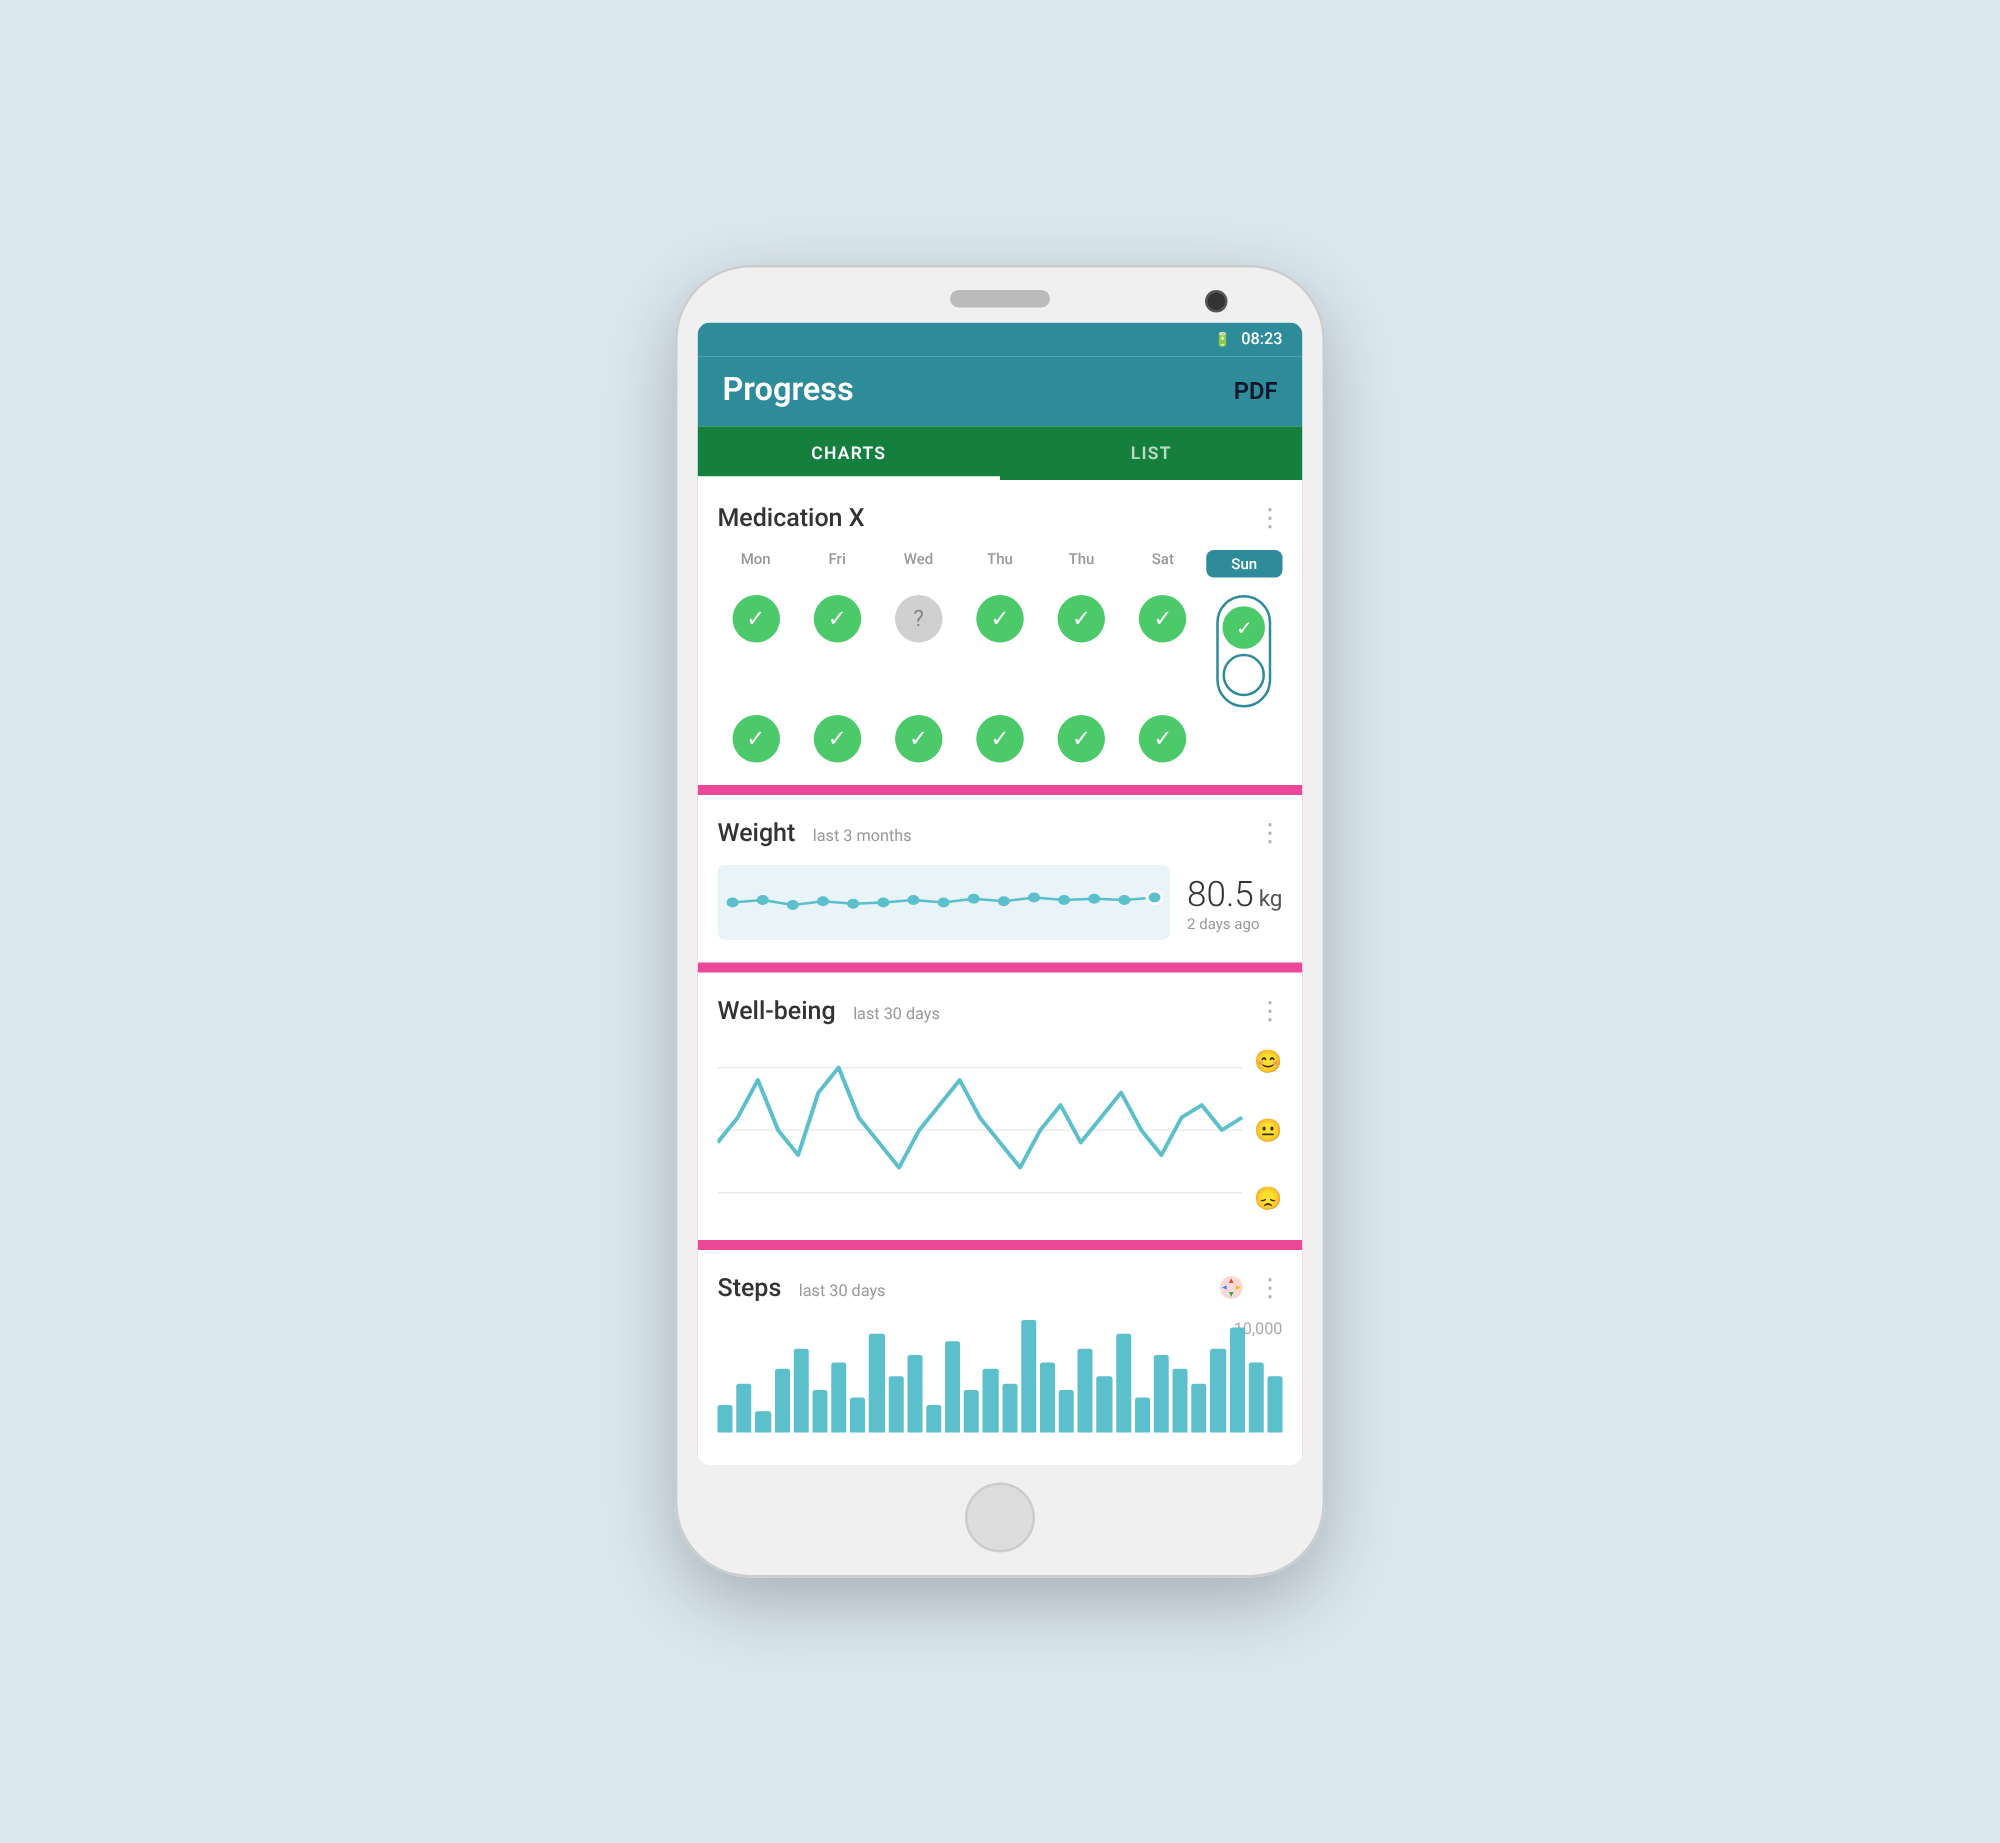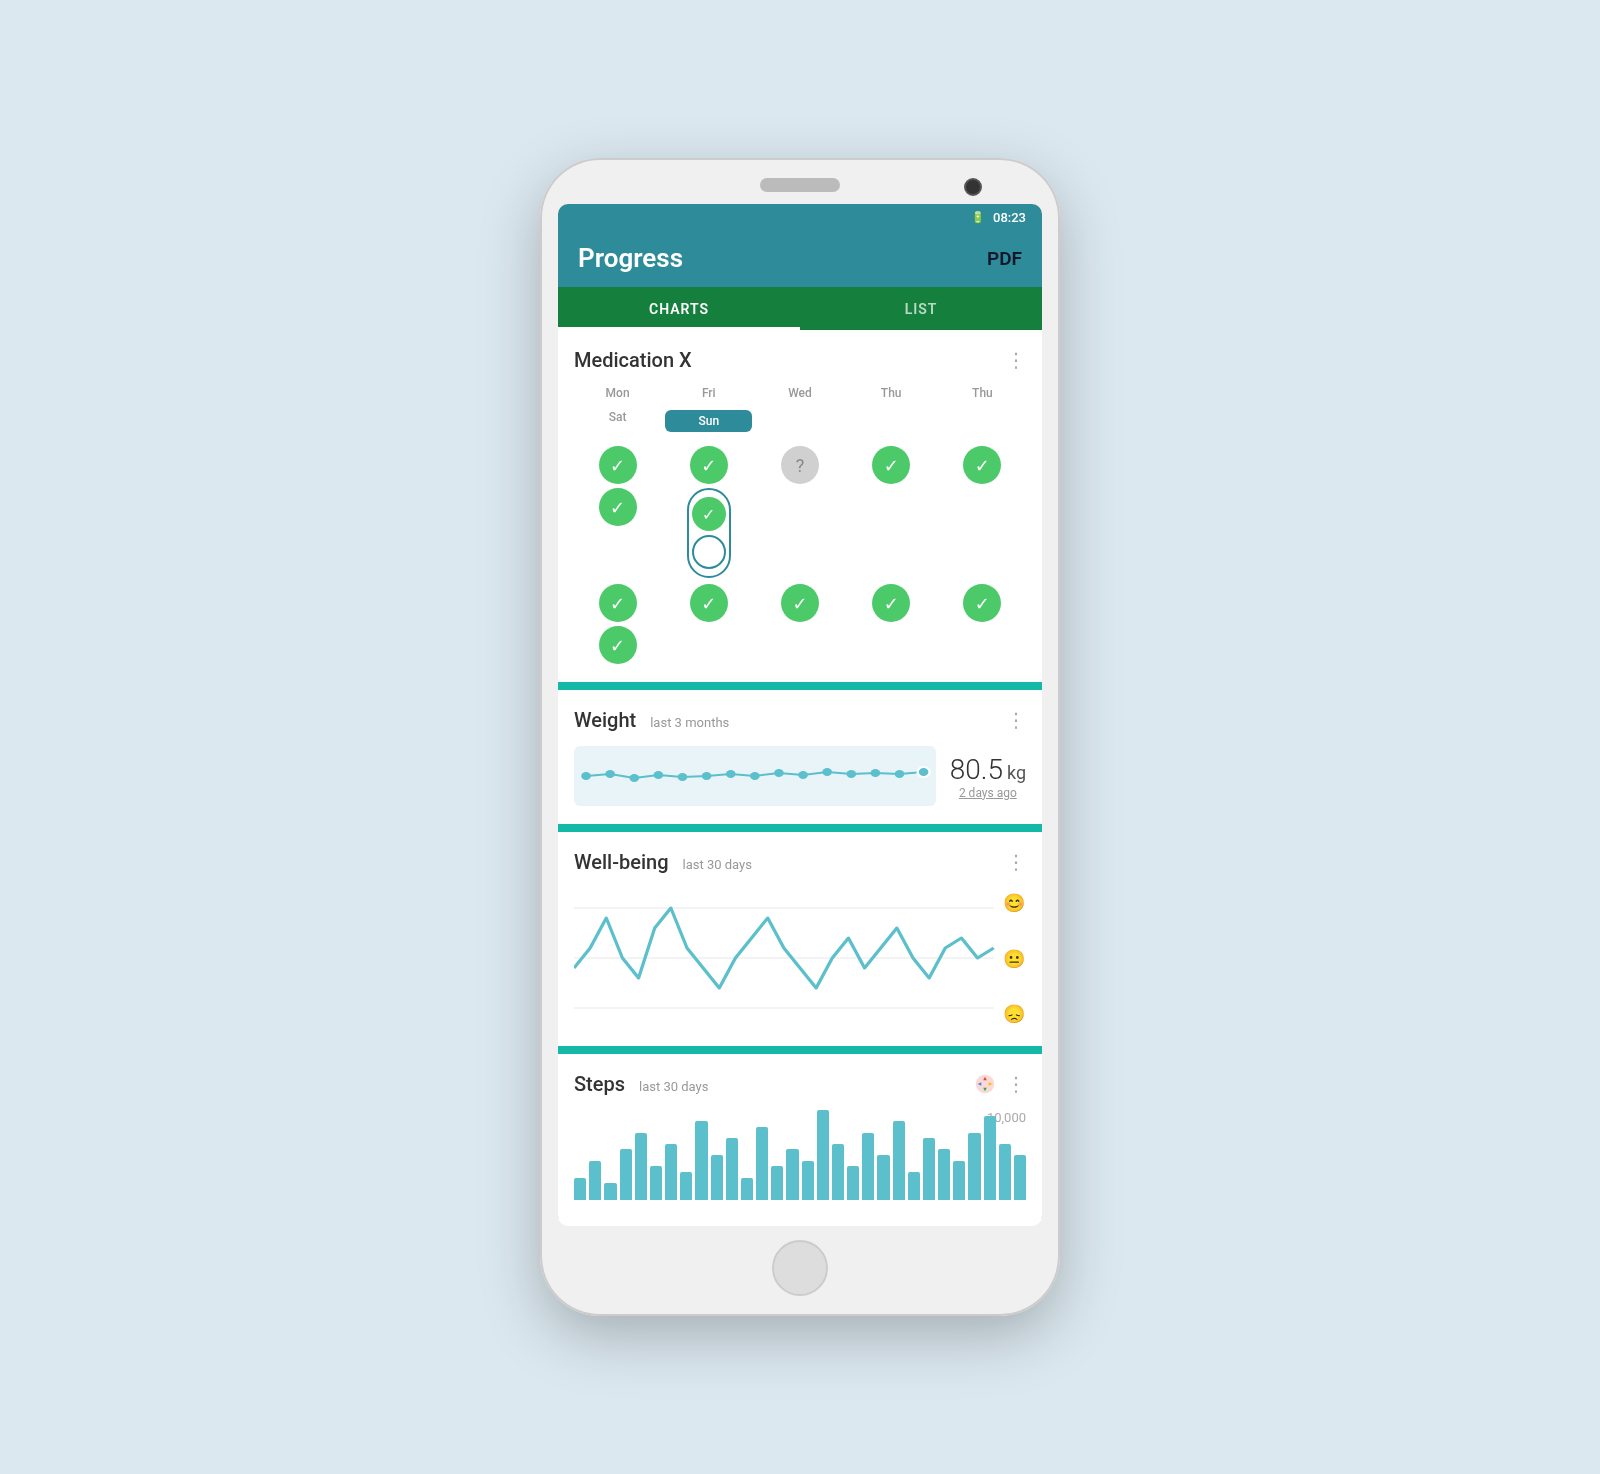--- a/index.html
+++ b/index.html
@@ -109,21 +109,21 @@
       border-bottom: 3px solid transparent;
       position: relative;
     }
     .tab.active {
       color: #fff;
       border-bottom: 3px solid #fff;
     }
 
     
     .content {
-      background: #14b8a6;
+      background: #ec4899;
     }
 
     
     .card {
       background: #fff;
       margin-bottom: 8px;
       padding: 18px 16px;
     }
 
     .card-header {
@@ -145,21 +145,21 @@
     }
     .more-icon {
       color: #aaa;
       font-size: 20px;
       cursor: pointer;
     }
 
     
     .med-days {
       display: grid;
-      grid-template-columns: repeat(5, 1fr);
+      grid-template-columns: repeat(7, 1fr);
       gap: 4px;
       text-align: center;
     }
     .day-label {
       font-size: 12px;
       color: #999;
       margin-bottom: 6px;
       font-weight: 500;
     }
     .day-label.active {
@@ -214,22 +214,21 @@
       color: #333;
     }
     .weight-unit {
       font-size: 18px;
       color: #555;
       margin-top: 32px;
     }
     .weight-date {
       font-size: 12px;
       color: #999;
-      text-align: center;
-      text-decoration: underline;
+      text-align: left;
     }
 
     
     .wellbeing-chart {
       position: relative;
       height: 140px;
       margin-top: 4px;
     }
     .wellbeing-svg {
       width: 100%;

